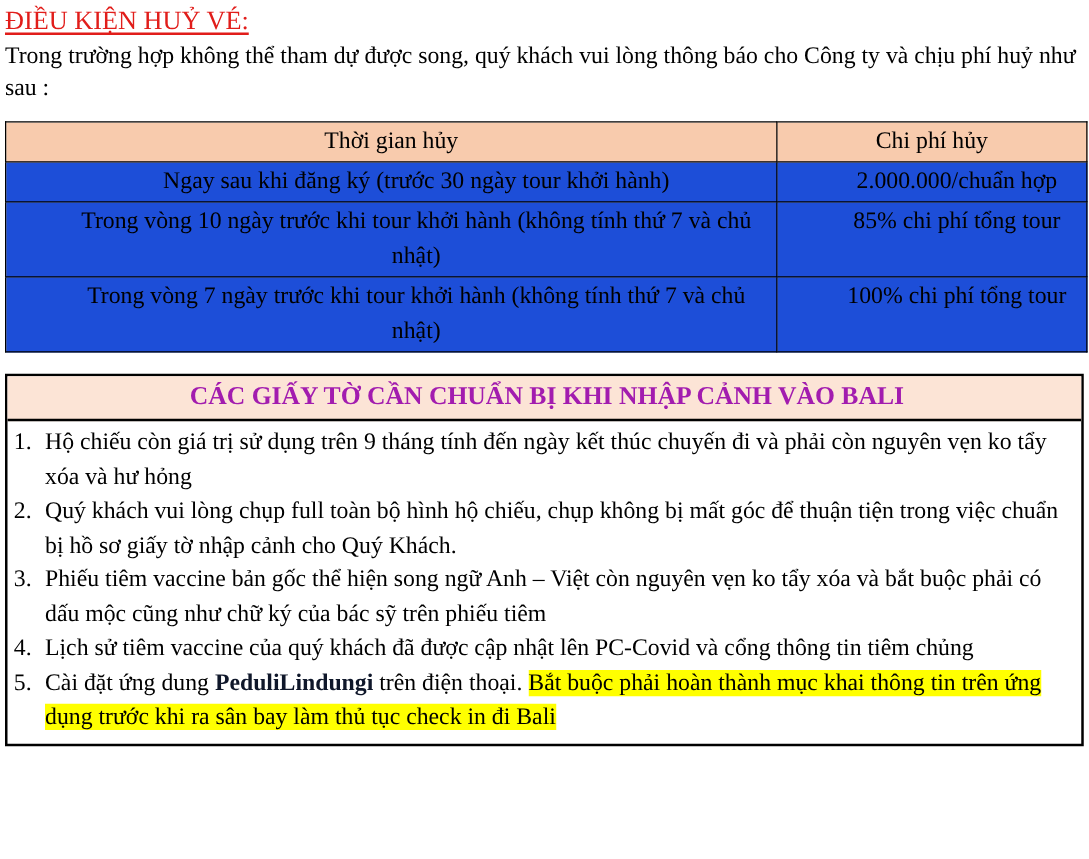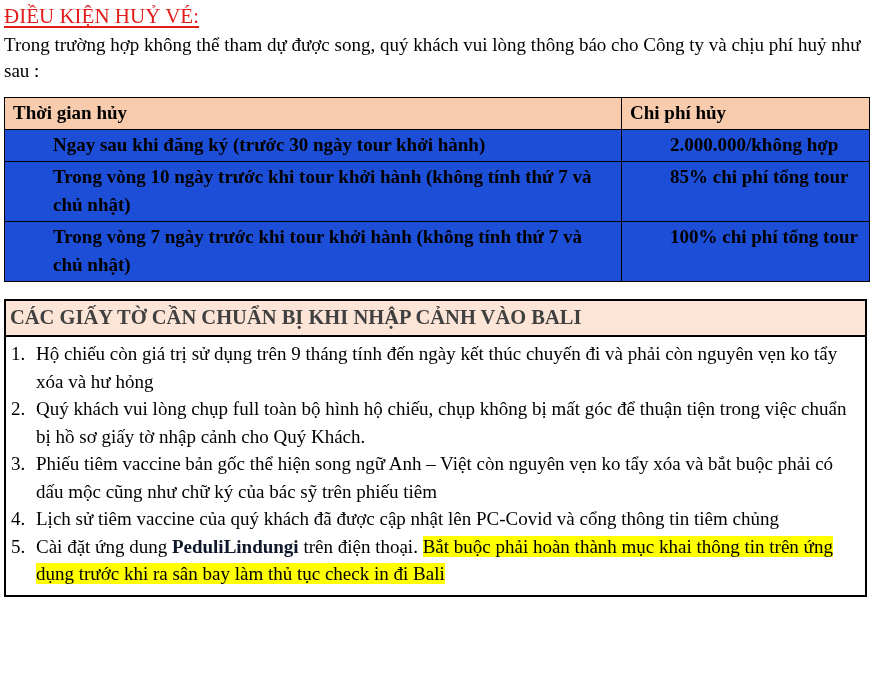--- a/index.html
+++ b/index.html
@@ -33,38 +33,38 @@
   table.cancel-table {
     width: 865px;
     border-collapse: collapse;
     table-layout: fixed;
   }
   .cancel-table th, .cancel-table td {
     border: 1.6px solid #000000;
     padding: 1px 8px 2px 8px;
     font-size: 19px;
     line-height: 28px;
-    font-weight: bold;
-    text-align: left;
+    font-weight: normal;
+    text-align: center;
     vertical-align: top;
   }
   .cancel-table thead th { background: #f8cbad; }
   .cancel-table tbody td { background: #1d4ed8; padding-left: 48px; }
 
   .docs-box {
     margin-top: 17px;
     border: 2px solid #000000;
     background: #ffffff;
   }
   .docs-title {
     background: #fce4d6;
-    color: #404040;
+    color: #a21caf;
     font-weight: bold;
     font-size: 20.5px;
-    text-align: left;
+    text-align: center;
     padding: 5px 0 6px 4px;
     border-bottom: 2px solid #000000;
   }
   .docs-list { padding: 3px 6px 7px 5px; }
   .docs-item {
     display: flex;
     font-size: 19px;
     line-height: 27.5px;
   }
   .docs-item .num { width: 25px; flex: none; }
@@ -88,21 +88,21 @@
       </colgroup>
     <thead>
       <tr>
         <th>Thời gian hủy</th>
         <th>Chi phí hủy</th>
       </tr>
     </thead>
     <tbody>
       <tr>
         <td>Ngay sau khi đăng ký (trước 30 ngày tour khởi hành)</td>
-        <td>2.000.000/không hợp</td>
+        <td>2.000.000/chuẩn hợp</td>
       </tr>
       <tr>
         <td>Trong vòng 10 ngày trước khi tour khởi hành (không tính thứ 7 và chủ nhật)</td>
         <td>85% chi phí tổng tour</td>
       </tr>
       <tr>
         <td>Trong vòng 7 ngày trước khi tour khởi hành (không tính thứ 7 và chủ nhật)</td>
         <td>100% chi phí tổng tour</td>
       </tr>
     </tbody>

